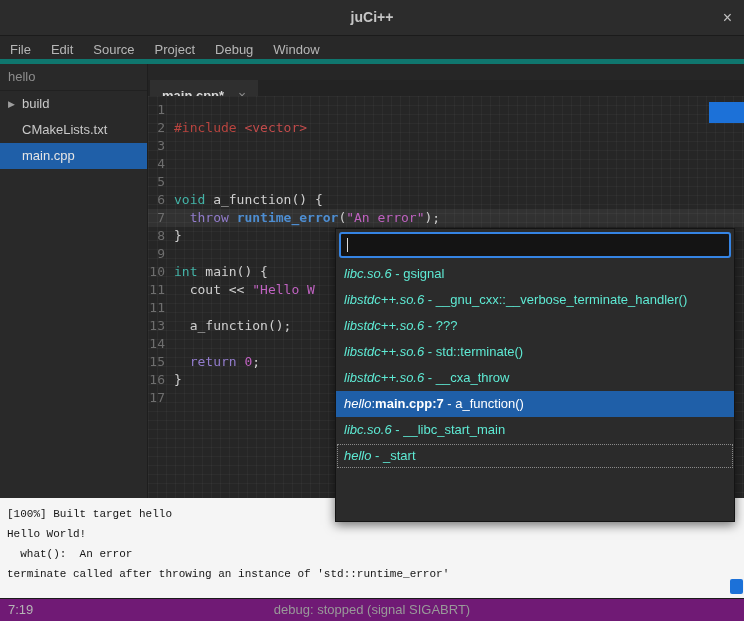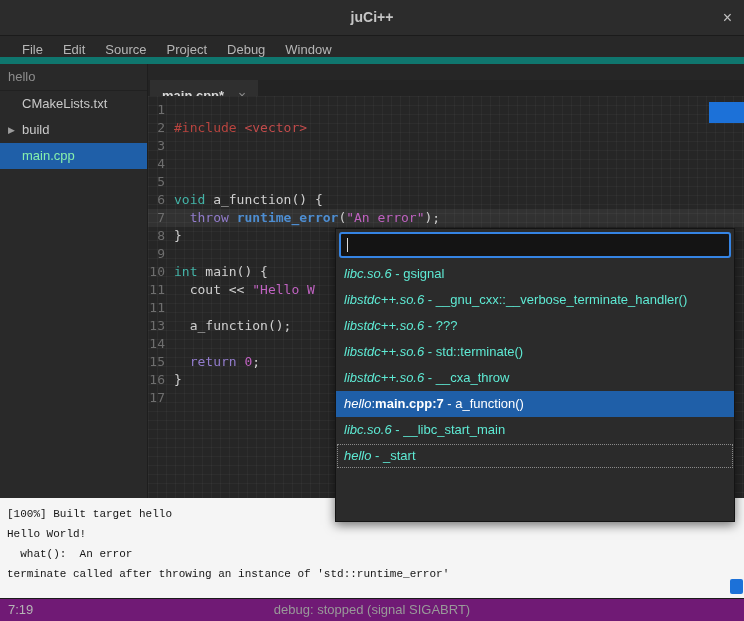--- a/index.html
+++ b/index.html
@@ -7,32 +7,32 @@
        font-family:"Liberation Sans",sans-serif;color:#d0d0d0;}
 
   
   .titlebar{position:absolute;left:0;top:0;width:744px;height:36px;background:#2c2c2c;
             border-bottom:1px solid #1b1b1b;box-sizing:border-box;}
   .title{display:block;text-align:center;line-height:35px;color:#c6c6c6;font-weight:bold;font-size:14px;}
   .close-btn{position:absolute;right:12px;top:0;line-height:35px;color:#c2c2c2;font-size:16px;cursor:default;}
 
   
   .menubar{position:absolute;left:0;top:36px;width:744px;height:28px;background:#282828;
-           border-bottom:7px solid #0f766e;box-sizing:border-box;padding-left:12px;white-space:nowrap;}
+           border-bottom:5px solid #0f766e;box-sizing:border-box;padding-left:0;white-space:nowrap;}
   .menu-item{display:inline-block;padding:0 10px;line-height:27px;font-size:13px;color:#b6b6b6;}
 
   
   .sidebar{position:absolute;left:0;top:64px;width:148px;height:434px;background:#292929;
            border-right:1px solid #1e1e1e;box-sizing:border-box;}
   .side-header{height:26px;line-height:26px;padding-left:8px;font-size:13px;color:#8d8d8d;
                border-bottom:1px solid #212121;}
   .tree-item{height:26px;line-height:26px;font-size:13px;color:#c9c9c9;white-space:nowrap;overflow:hidden;}
   .tree-item.indent{padding-left:22px;}
   .expander{display:inline-block;width:14px;padding-left:8px;font-size:9px;color:#9d9d9d;vertical-align:1px;}
-  .tree-item.selected{background:var(--c-selection);color:#86efac;}
+  .tree-item.selected{background:var(--c-selection);color:#e5e5e5;}
 
   
   .tabbar{position:absolute;left:148px;top:80px;width:596px;height:32px;background:#232323;
           border-bottom:1px solid #1b1b1b;box-sizing:border-box;}
   .tab{display:inline-flex;align-items:center;height:31px;margin-left:2px;padding:0 12px;background:#2f2f2f;}
   .tab-label{font-size:13px;font-weight:bold;color:#d9d9d9;}
   .tab-close{margin-left:14px;color:#8d8d8d;font-size:13px;}
 
   
   .editor{position:absolute;left:148px;top:96px;width:596px;height:402px;box-sizing:border-box;
@@ -95,22 +95,22 @@
   <div class="titlebar">
     <span class="title">juCi++</span>
     <span class="close-btn">×</span>
   </div>
 
   <div class="menubar" id="menubar"><span class="menu-item">File</span><span class="menu-item">Edit</span><span class="menu-item">Source</span><span class="menu-item">Project</span><span class="menu-item">Debug</span><span class="menu-item">Window</span></div>
 
   <div class="sidebar">
     <div class="side-header">hello</div>
     <div id="tree">
+        <div class="tree-item"><span class="expander">▶</span><span class="tree-label">build</span></div>
         <div class="tree-item indent"><span class="tree-label">CMakeLists.txt</span></div>
-        <div class="tree-item"><span class="expander">▶</span><span class="tree-label">build</span></div>
         <div class="tree-item selected indent"><span class="tree-label">main.cpp</span></div>
       </div>
   </div>
 
   <div class="tabbar">
     <div class="tab">
       <span class="tab-label">main.cpp*</span>
       <span class="tab-close">×</span>
     </div>
   </div>

